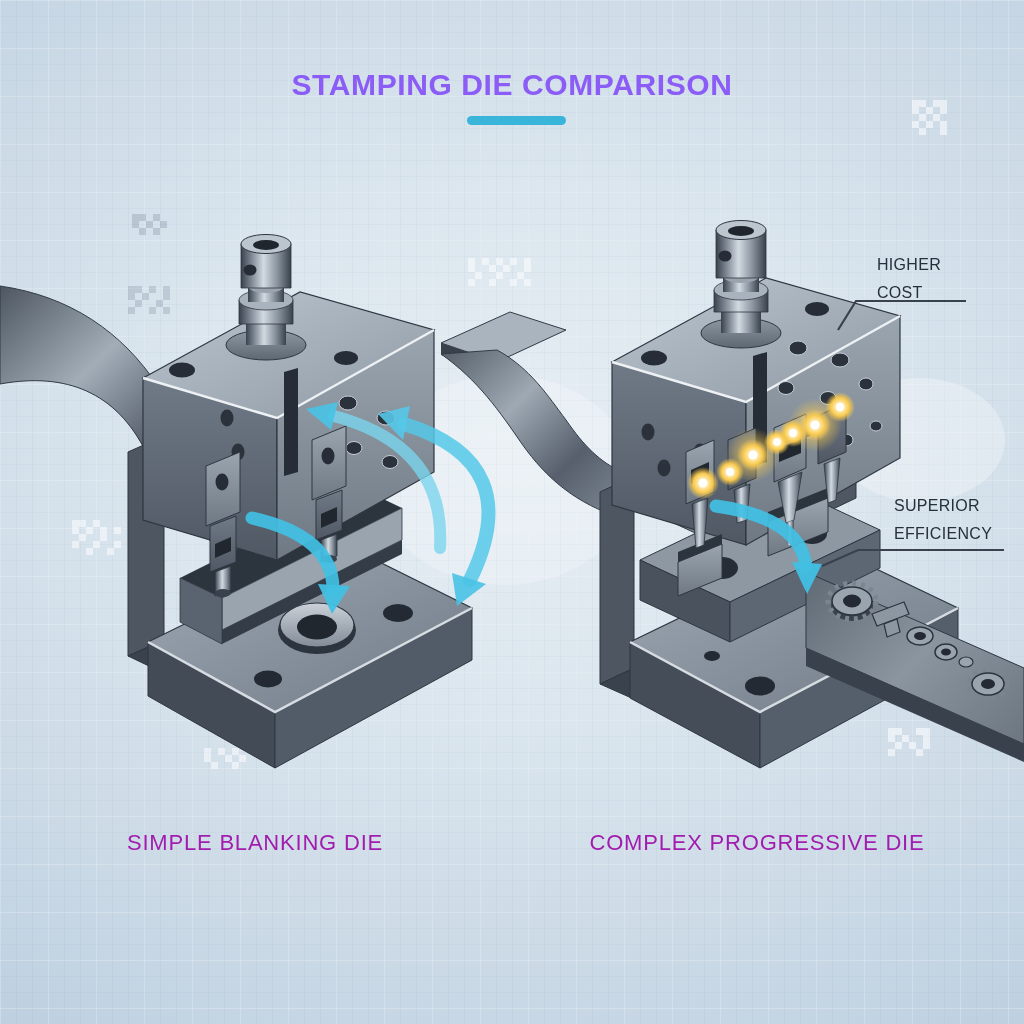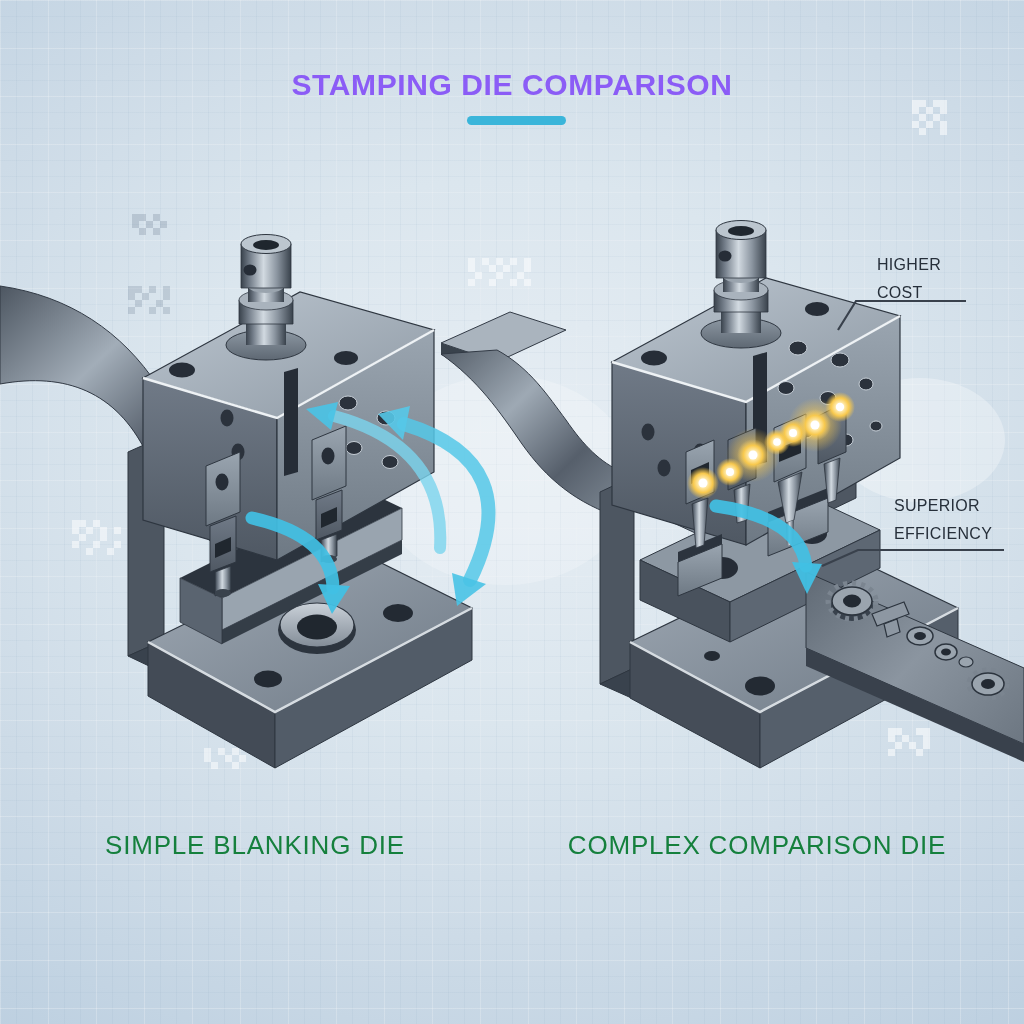--- a/index.html
+++ b/index.html
@@ -20,21 +20,21 @@
   }
   .title-underline{
     left:467px;top:116px;width:99px;height:9px;border-radius:5px;background:#3ab5da;
   }
   .annotation{
     font-size:16px;color:#262f3a;letter-spacing:.3px;line-height:28px;
   }
   .ann-higher{left:877px;top:251px;}
   .ann-superior{left:894px;top:492px;}
   .caption{
-    top:830px;text-align:center;font-size:26px;color:#15803d;letter-spacing:.8px;
+    top:830px;text-align:center;font-size:22px;color:#a21caf;letter-spacing:.8px;
   }
   .cap-left{left:70px;width:370px;}
   .cap-right{left:558px;width:398px;}
   #scene{left:0;top:0;}
   .pxg{position:absolute;width:7px;height:7px;background:currentColor;}
   .g1{left:912px;top:100px;color:rgba(255,255,255,.55);
       box-shadow:7px 0,21px 0,28px 0,0 7px,14px 7px,28px 7px,7px 14px,21px 14px,0 21px,14px 21px,28px 21px,7px 28px,28px 28px;}
   .g2{left:468px;top:258px;color:rgba(255,255,255,.50);
       box-shadow:14px 0,28px 0,42px 0,56px 0,0 7px,21px 7px,35px 7px,56px 7px,7px 14px,28px 14px,49px 14px,0 21px,21px 21px,42px 21px,56px 21px;}
   .g3{left:72px;top:520px;color:rgba(255,255,255,.50);
@@ -348,13 +348,13 @@
   <div>HIGHER</div>
   <div>COST</div>
 </div>
 
 <div class="abs annotation ann-superior">
   <div>SUPERIOR</div>
   <div>EFFICIENCY</div>
 </div>
 
 <div class="abs caption cap-left">SIMPLE BLANKING DIE</div>
-<div class="abs caption cap-right">COMPLEX COMPARISON DIE</div>
+<div class="abs caption cap-right">COMPLEX PROGRESSIVE DIE</div>
 
 </body></html>

